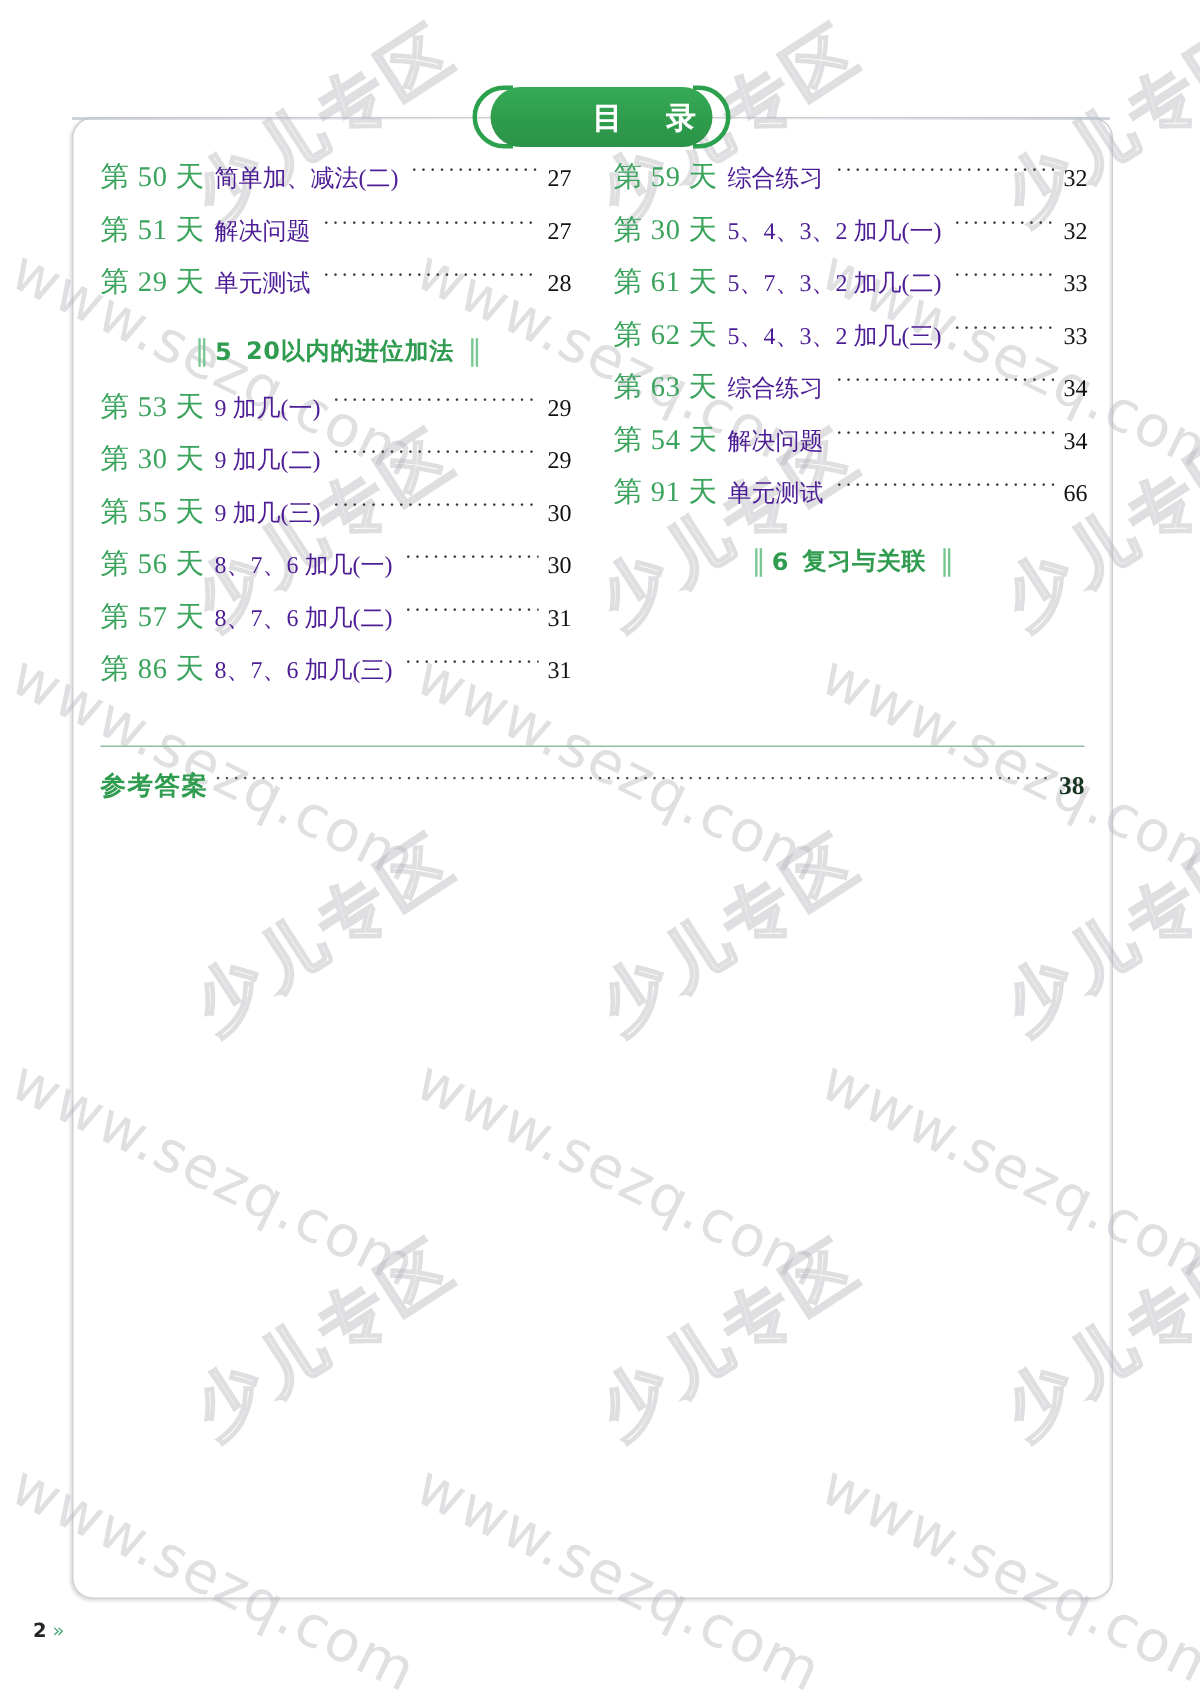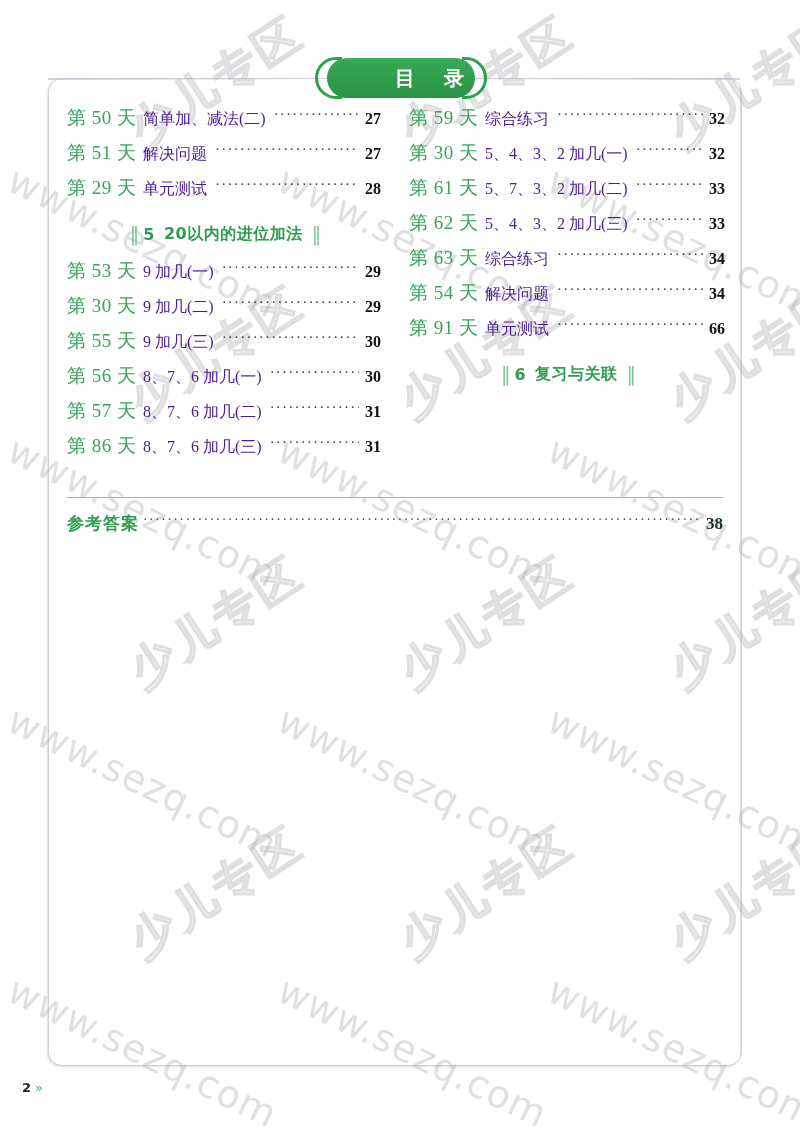--- a/index.html
+++ b/index.html
@@ -188,21 +188,21 @@
     left: 0; bottom: 0.08em;
     color: #3a3a3a;
     font-size: 15px;
     letter-spacing: 1.2px;
     white-space: nowrap;
   }
   .toc-page {
     color: #111111;
     font-family: "Liberation Serif", "DejaVu Serif", serif;
     font-size: 16px;
-    font-weight: 700;
+    font-weight: 400;
     min-width: 19px;
     text-align: right;
   }
 
   
   .toc-section {
     height: 48px;
     display: flex;
     align-items: center;
     justify-content: center;

